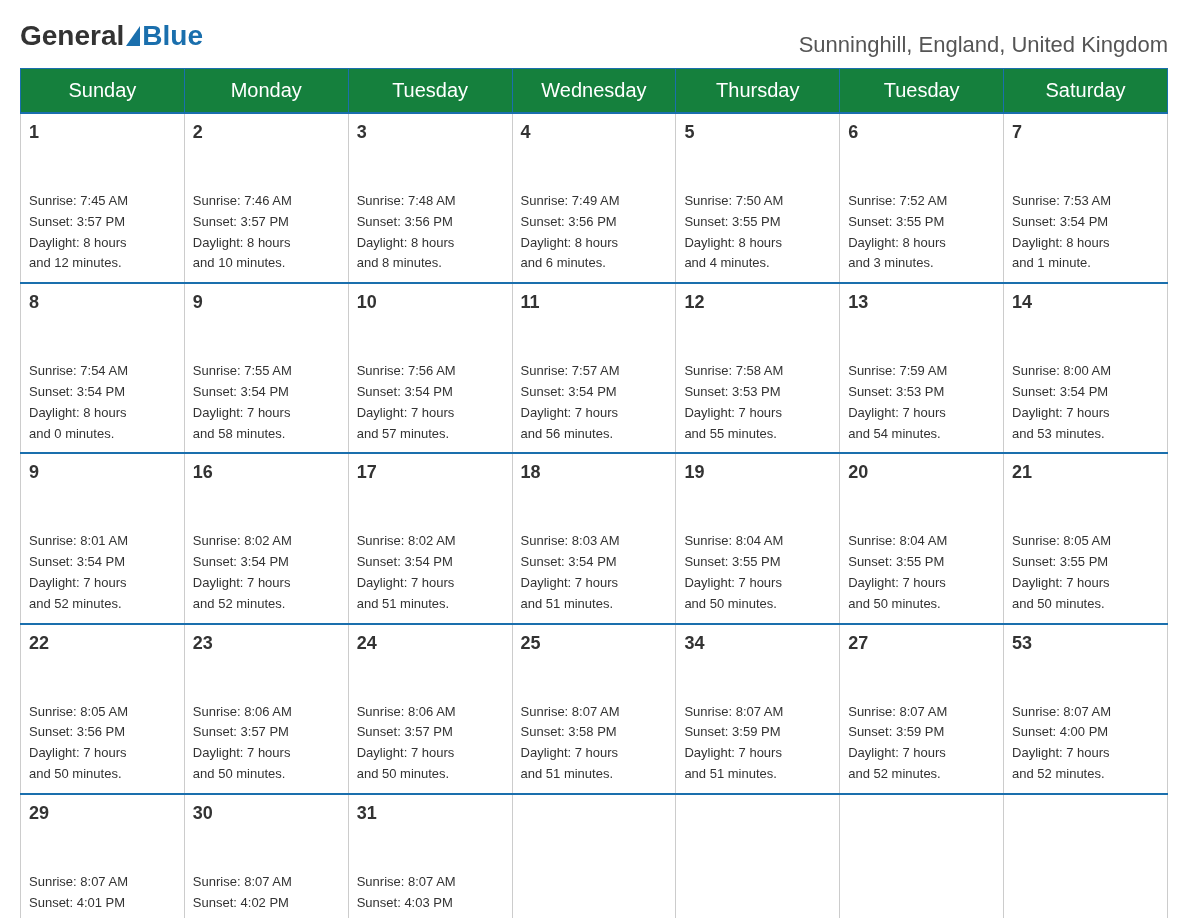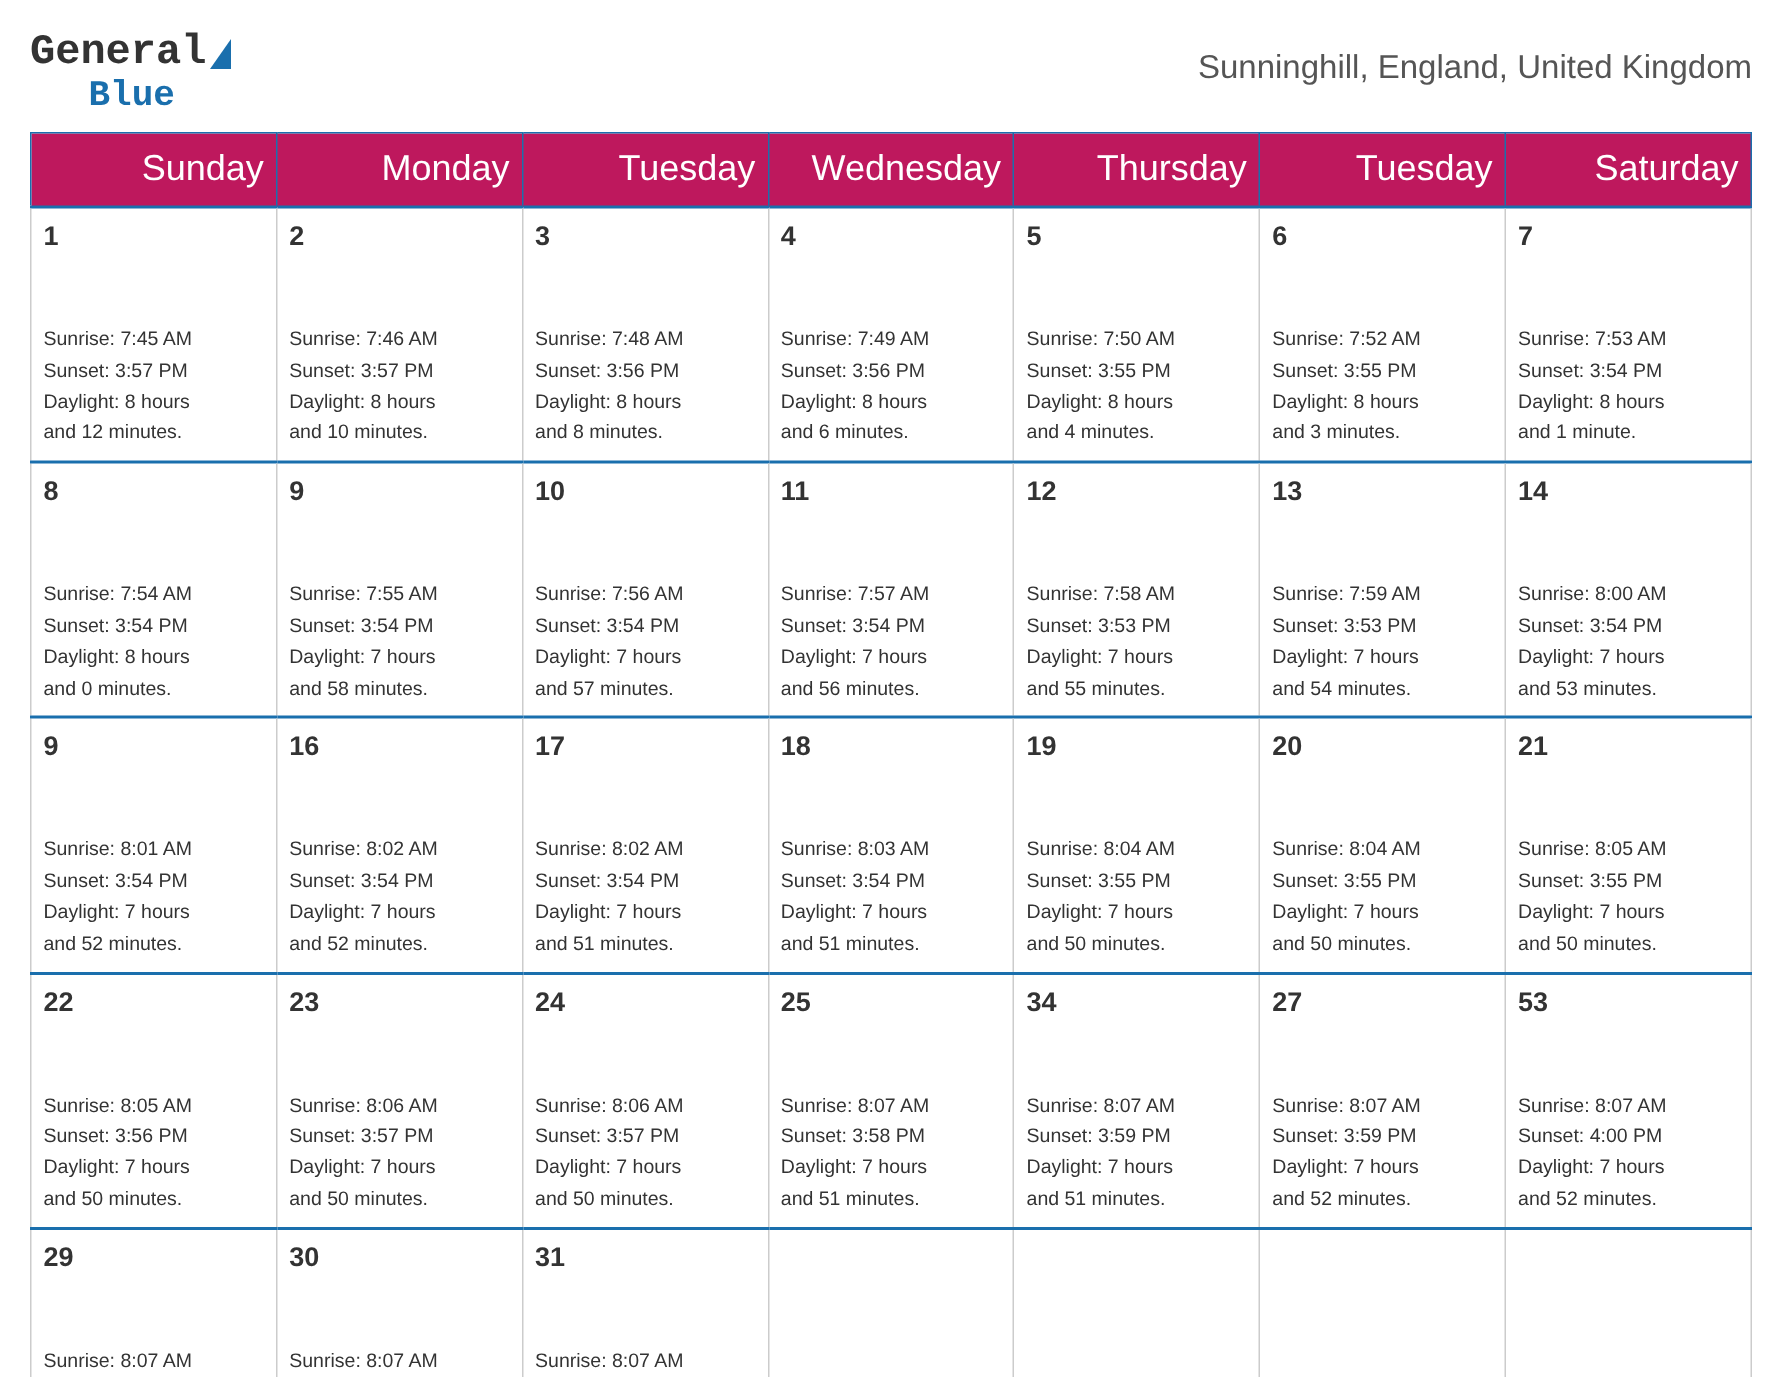--- a/index.html
+++ b/index.html
@@ -11,44 +11,43 @@
       min-height: 918px;
     }
     .header {
       display: flex;
       justify-content: space-between;
       align-items: flex-start;
       margin-bottom: 10px;
     }
     .logo {
       display: flex;
-      flex-direction: column;
-      align-items: center;
-      font-family: Liberation Mono, monospace;
+      flex-direction: row;
+      align-items: flex-start;
     }
     .logo-text {
       display: flex;
       align-items: center;
       font-size: 28px;
       font-weight: bold;
       color: #333;
     }
     .logo-general { color: #333; }
     .logo-triangle {
       width: 0;
       height: 0;
       border-left: 14px solid transparent;
       border-bottom: 20px solid #1a6fad;
       margin: 0 2px;
       display: inline-block;
       vertical-align: middle;
     }
     .logo-blue {
       color: #1a6fad;
-      font-size: 24px;
+      font-size: 28px;
       font-weight: bold;
     }
     .title-block {
       text-align: right;
     }
     .month-title {
       font-size: 52px;
       font-weight: bold;
       color: #222;
       line-height: 1.1;
@@ -57,26 +56,26 @@
       font-size: 22px;
       color: #555;
       margin-top: 12px;
     }
     .calendar {
       width: 100%;
       border-collapse: collapse;
       margin-top: 10px;
     }
     .calendar thead tr th {
-      background: #be185d;
+      background: #15803d;
       color: #fff;
-      font-size: 24px;
+      font-size: 20px;
       font-weight: normal;
       padding: 10px 8px;
-      text-align: right;
+      text-align: center;
       border: 1px solid #1a6fad;
     }
     .calendar tbody tr td {
       vertical-align: top;
       padding: 8px;
       border: 1px solid #ccc;
       border-top: 2px solid #1a6fad;
       width: 14.28%;
       font-size: 13px;
       color: #333;

